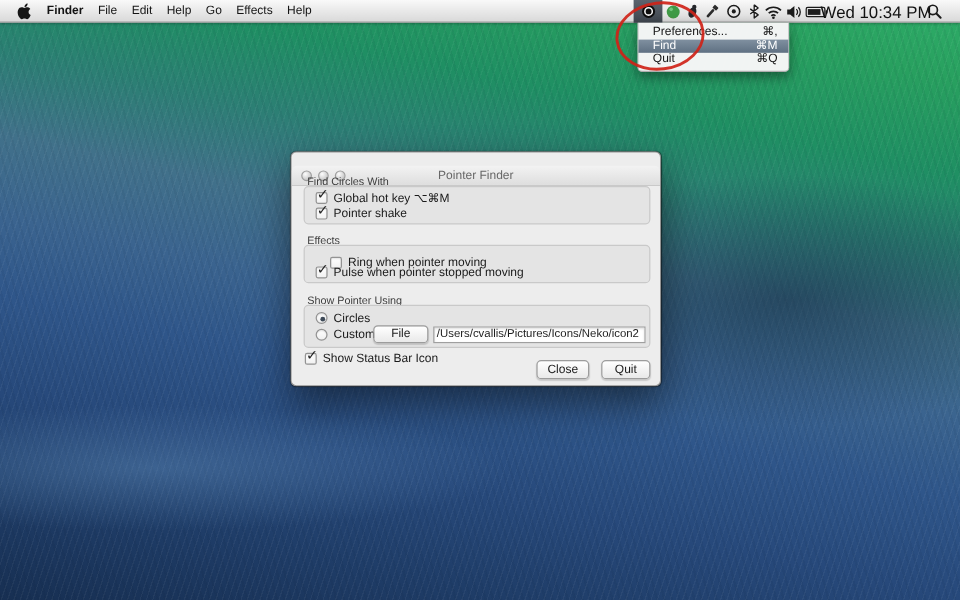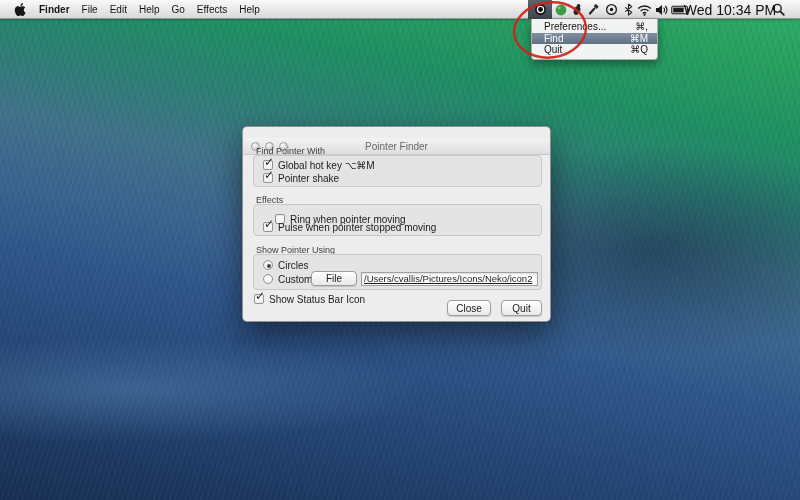--- a/index.html
+++ b/index.html
@@ -195,21 +195,21 @@
   <div class="window">
     <div class="titlebar">
       <div class="lights">
         <div class="light"></div>
         <div class="light"></div>
         <div class="light"></div>
       </div>
       <span>Pointer Finder</span>
     </div>
 
-    <div class="grouplabel" style="top:19px;">Find Pointer With</div>
+    <div class="grouplabel" style="top:19px;">Find Circles With</div>
     <div class="groupbox" style="top:28px;height:32px;">
       <div class="ctl-row" style="top:3px;">
         <span class="cb on">
             <span class="mark">✓</span>
           </span>
         <span>Global hot key ⌥⌘M</span>
       </div>
       <div class="ctl-row" style="top:16px;">
         <span class="cb on">
             <span class="mark">✓</span>
@@ -238,21 +238,21 @@
         <span class="rd on">
             <span class="dot"></span>
           </span>
         <span>Circles</span>
       </div>
       <div class="ctl-row" style="top:18px;">
         <span class="rd"></span>
         <span>Custom</span>
       </div>
       <div class="btn" style="left:57px;top:16px;width:46px;height:15px;">File</div>
-      <div class="field" style="left:107px;top:17px;width:177px;height:14px;text-decoration:underline;">/Users/cvallis/Pictures/Icons/Neko/icon2</div>
+      <div class="field" style="left:107px;top:17px;width:177px;height:14px;">/Users/cvallis/Pictures/Icons/Neko/icon2</div>
     </div>
 
     <div class="ctl-row" style="left:11px;top:166px;">
       <span class="cb on">
           <span class="mark">✓</span>
         </span>
       <span>Show Status Bar Icon</span>
     </div>
     <div class="btn" style="left:204px;top:173px;width:44px;height:16px;">Close</div>
     <div class="btn" style="left:258px;top:173px;width:41px;height:16px;">Quit</div>

